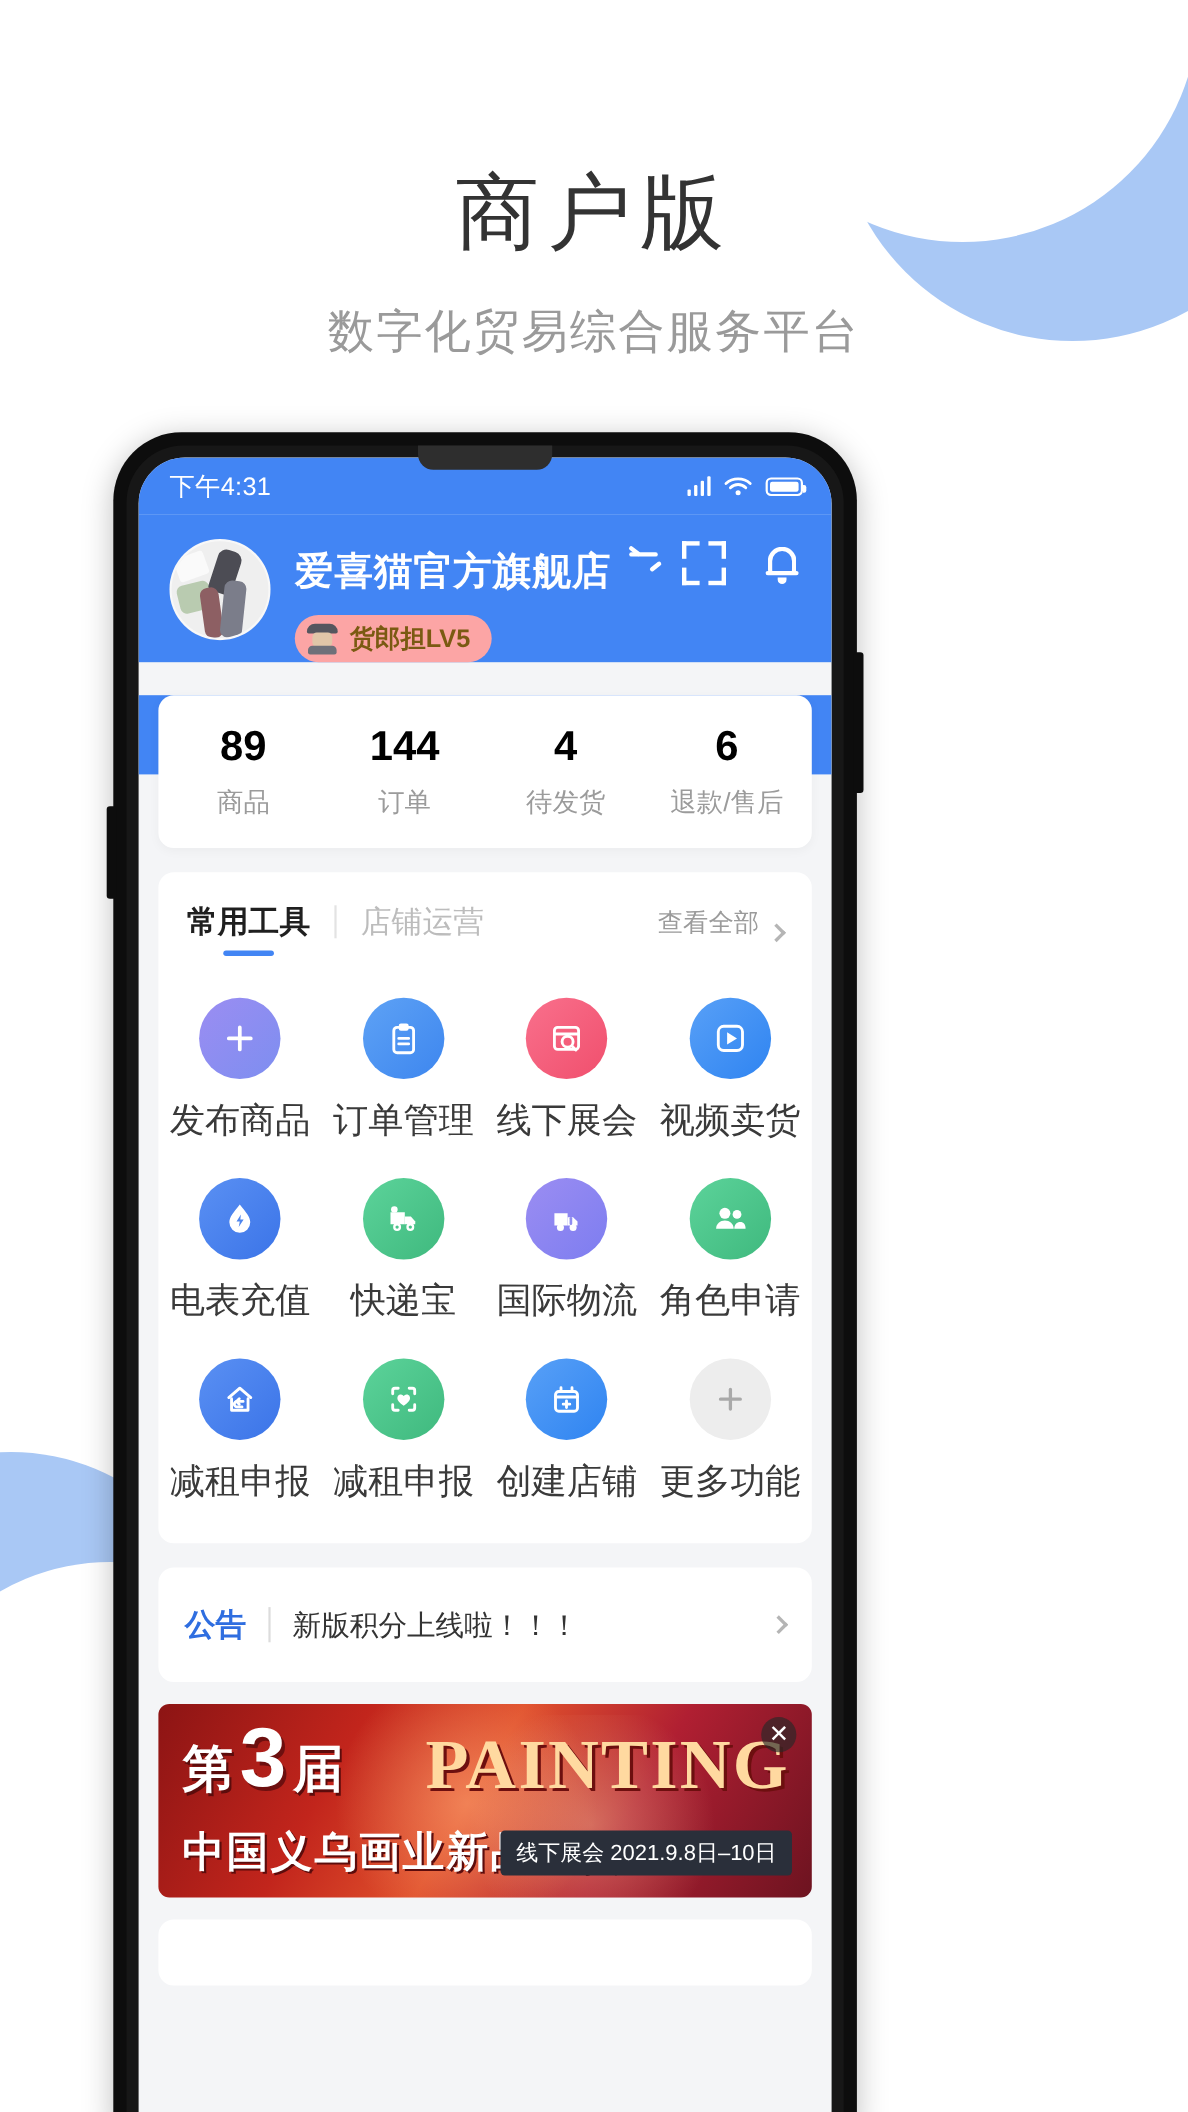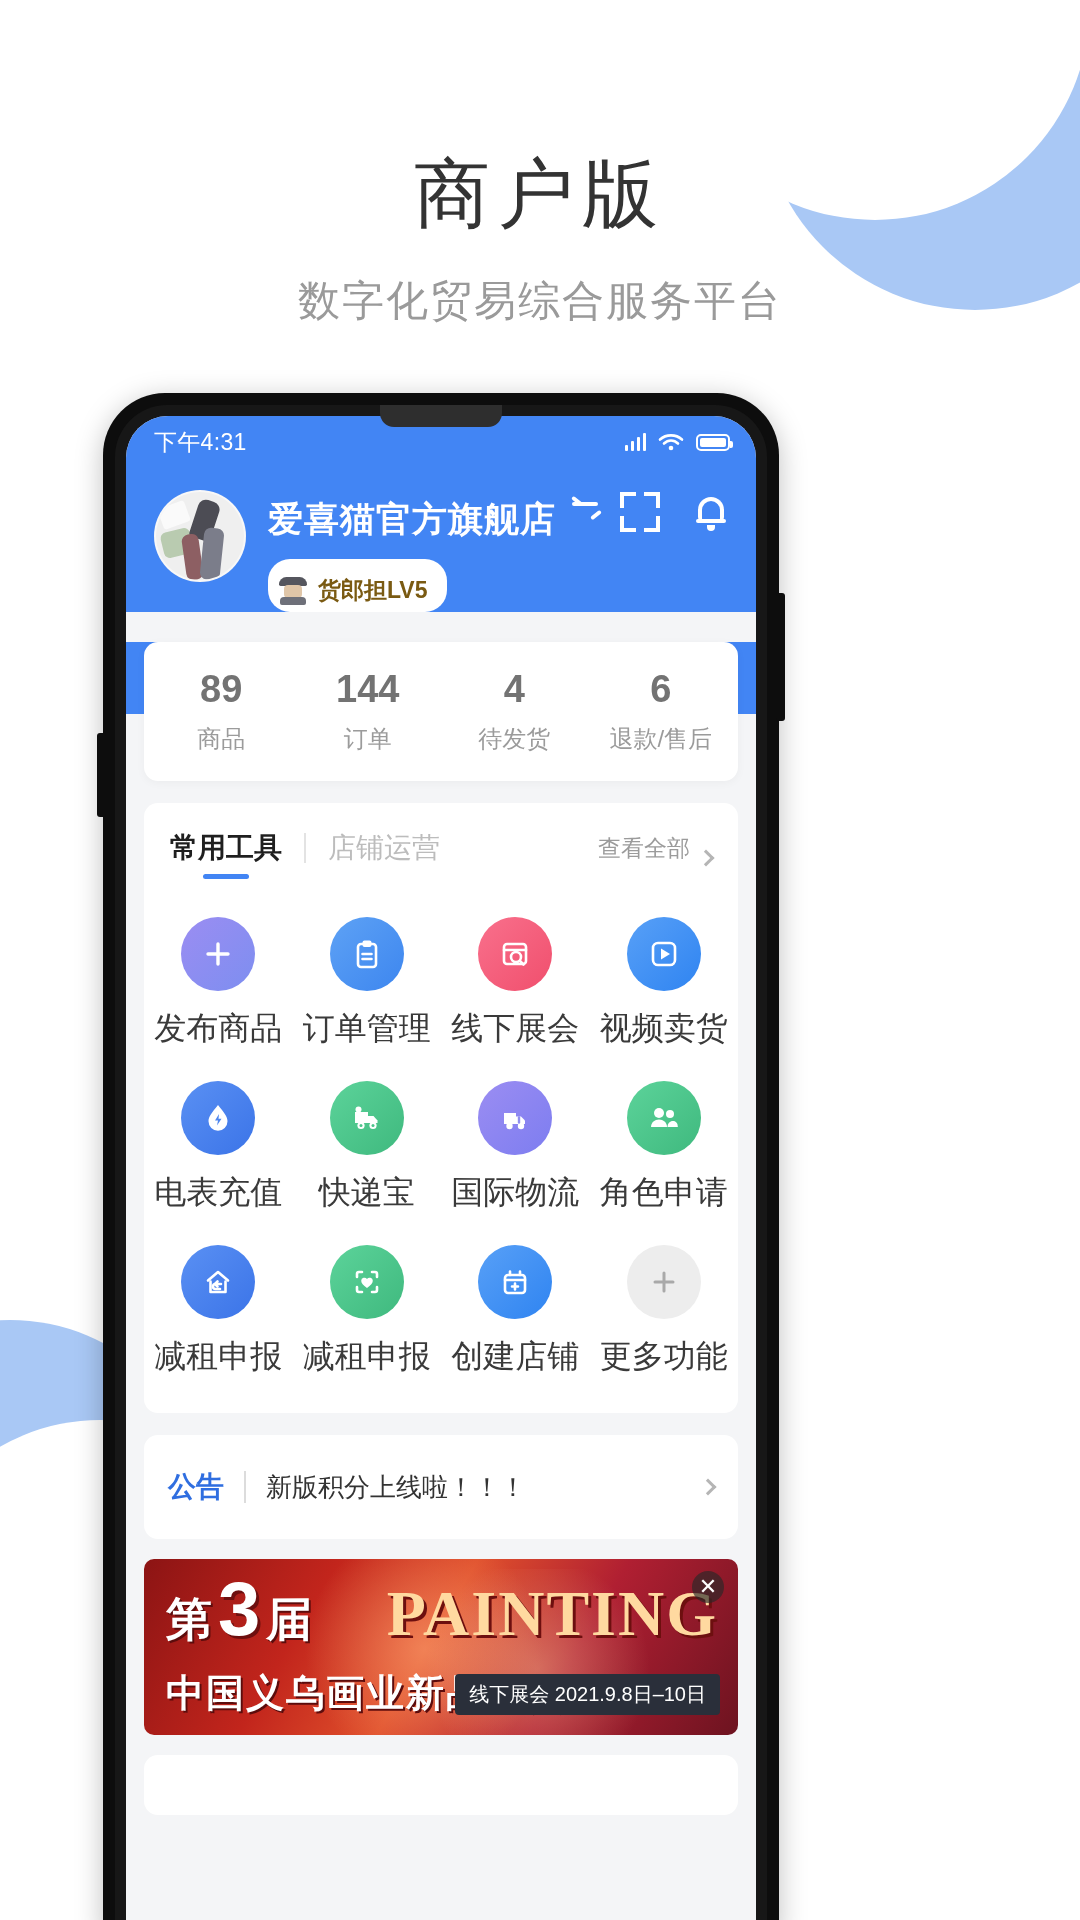--- a/index.html
+++ b/index.html
@@ -167,22 +167,22 @@
   .switch-icon i:nth-child(2){ top:15px; left:4px; width:26px; }
   .switch-icon i.a1{
     width:12px; transform:rotate(38deg); top:3px; left:-1px;
   }
   .switch-icon i.a2{
     width:12px; transform:rotate(-38deg); top:17px; left:18px;
   }
 
   .level-badge {
     margin-top:16px; display:inline-flex; align-items:center;
-    background:#ffffff; border-radius:22px;
-    padding:16px 20px 6px 10px; gap:10px;
+    background:#fca5a5; border-radius:22px;
+    padding:6px 20px 6px 10px; gap:10px;
   }
   .lv-avatar {
     width:30px; height:28px; position:relative;
   }
   .lv-avatar .hat{
     position:absolute; top:0; left:1px; width:28px; height:9px;
     background:#55565e; border-radius:9px 9px 2px 2px;
   }
   .lv-avatar .face{
     position:absolute; top:8px; left:6px; width:18px; height:13px;
@@ -224,21 +224,21 @@
   
   .stats-card {
     margin:30px 18px 0 18px;
     background:#fff; border-radius:14px;
     padding:26px 4px 26px 4px;
     display:flex;
     position:relative; z-index:3;
     box-shadow:0 2px 10px rgba(0,0,0,.04);
   }
   .stat { flex:1; text-align:center; }
-  .stat-num { font-size:38px; font-weight:bold; color:#737373; }
+  .stat-num { font-size:38px; font-weight:bold; color:#000000; }
   .stat-lbl { margin-top:12px; font-size:24px; color:#9b9b9b; }
 
   .blue-bleed {
     position:absolute; left:0; right:0; height:72px;
     background:#4285f4; top:0; z-index:1;
   }
 
   
   .tools-card {
     margin:22px 18px 0 18px; background:#fff;

